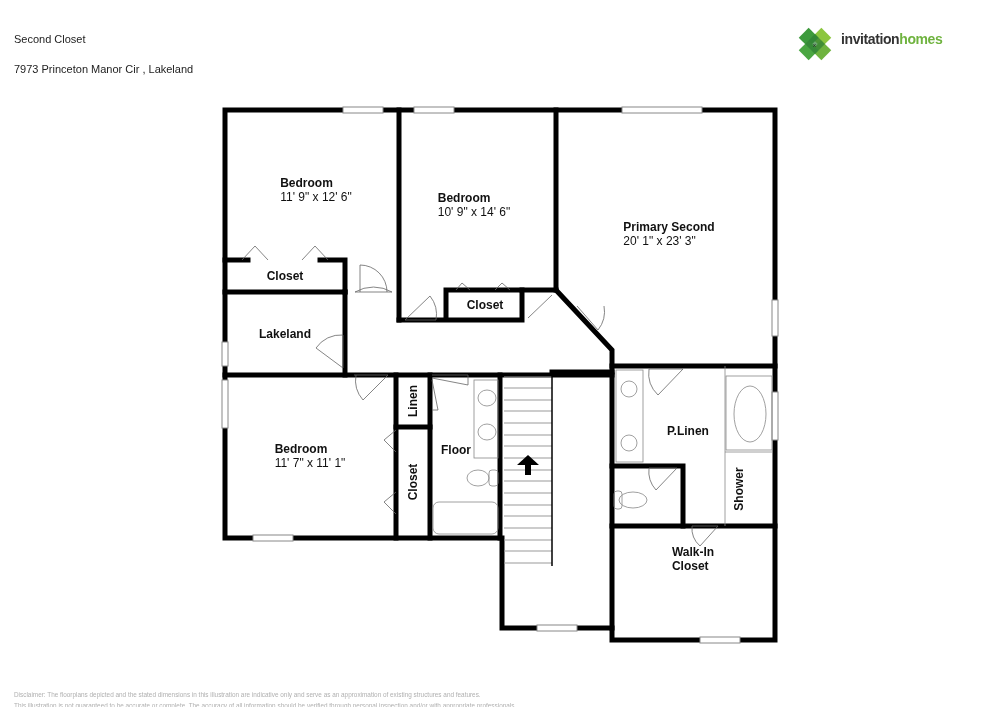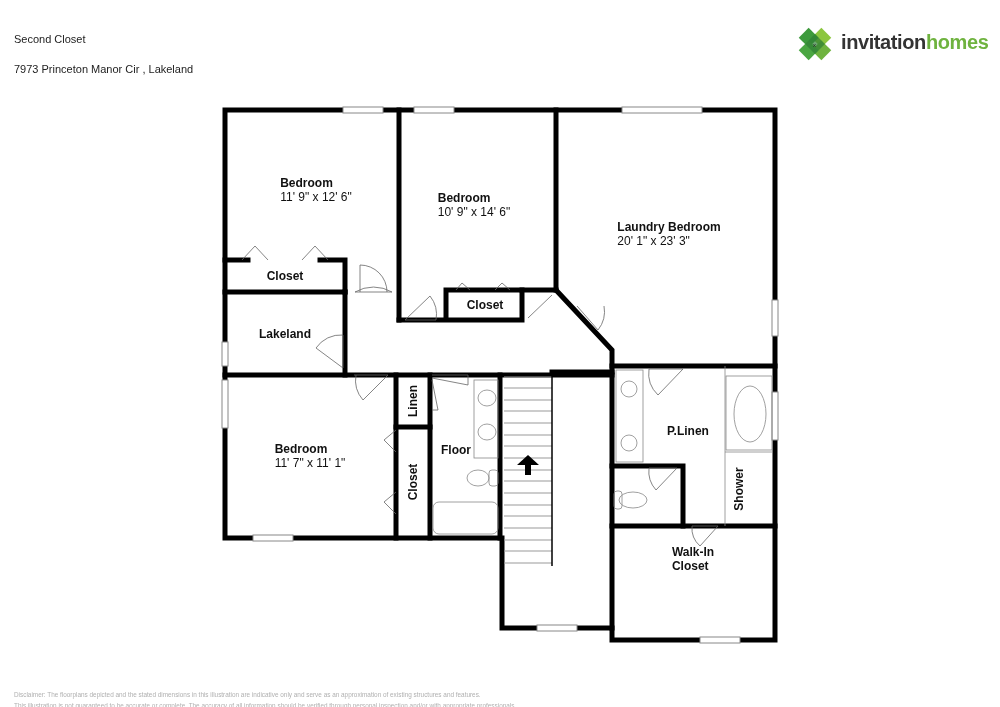--- a/index.html
+++ b/index.html
@@ -1,21 +1,21 @@
 <!DOCTYPE html>
 <html><head>
 <meta charset="utf-8">
 <style>
   html, body { margin:0; padding:0; background:#ffffff; }
   body { width:1000px; height:707px; position:relative; overflow:hidden; font-family:"Liberation Sans", sans-serif; }
   .hdr { position:absolute; left:14px; font-size:11px; color:#222; }
   #addr { top:15px;margin-top:48px; }
   #floor { top:33px; }
   #logo { position:absolute; left:797px; top:26px; width:190px; height:36px; }
-  #logo-text { position:absolute; left:44px; top:5px; font-size:20px; letter-spacing:-0.4px; font-weight:bold; }
+  #logo-text { position:absolute; left:44px; top:5px; font-size:14px; letter-spacing:-0.4px; font-weight:bold; }
   #logo-text .a { color:#333; }
   #logo-text .b { color:#6fb33f; }
   #plan { position:absolute; left:0; top:0; width:1000px; height:707px; }
   .lbl { position:absolute; color:#111; font-size:12px; line-height:14px; white-space:nowrap; transform:translate(-50%,-50%); }
   .lbl b { font-weight:bold; display:block; }
   .lbl .dim { font-weight:normal; }
   .vlbl { position:absolute; font-weight:bold; font-size:12px; color:#111; transform:translate(-50%,-50%) rotate(-90deg); white-space:nowrap; }
   .disc { position:absolute; left:14px; font-size:6.4px; color:#b0b0b0; white-space:nowrap; }
   #d1 { top:691px; }
   #d2 { top:702px; }
@@ -143,21 +143,21 @@
     <ellipse cx="750" cy="414" rx="16" ry="28"></ellipse>
     <line x1="725" y1="366" x2="725" y2="526"></line>
     <line x1="725" y1="452" x2="772" y2="452"></line>
     <ellipse cx="633" cy="500" rx="14" ry="8"></ellipse>
     <rect x="614" y="491" width="8" height="18" rx="3"></rect>
   </g>
 </svg>
 
 <div class="lbl" style="left:316px;top:190px"><b>Bedroom</b><span class="dim">11' 9" x 12' 6"</span></div>
 <div class="lbl" style="left:474px;top:205px"><b>Bedroom</b><span class="dim">10' 9" x 14' 6"</span></div>
-<div class="lbl" style="left:669px;top:234px"><b>Laundry Bedroom</b><span class="dim">20' 1" x 23' 3"</span></div>
+<div class="lbl" style="left:669px;top:234px"><b>Primary Second</b><span class="dim">20' 1" x 23' 3"</span></div>
 <div class="lbl" style="left:285px;top:276px">
     <b>Closet</b>
   </div>
 <div class="lbl" style="left:485px;top:305px">
     <b>Closet</b>
   </div>
 <div class="lbl" style="left:285px;top:334px">
     <b>Lakeland</b>
   </div>
 <div class="vlbl" style="left:413px;top:401px">Linen</div>

